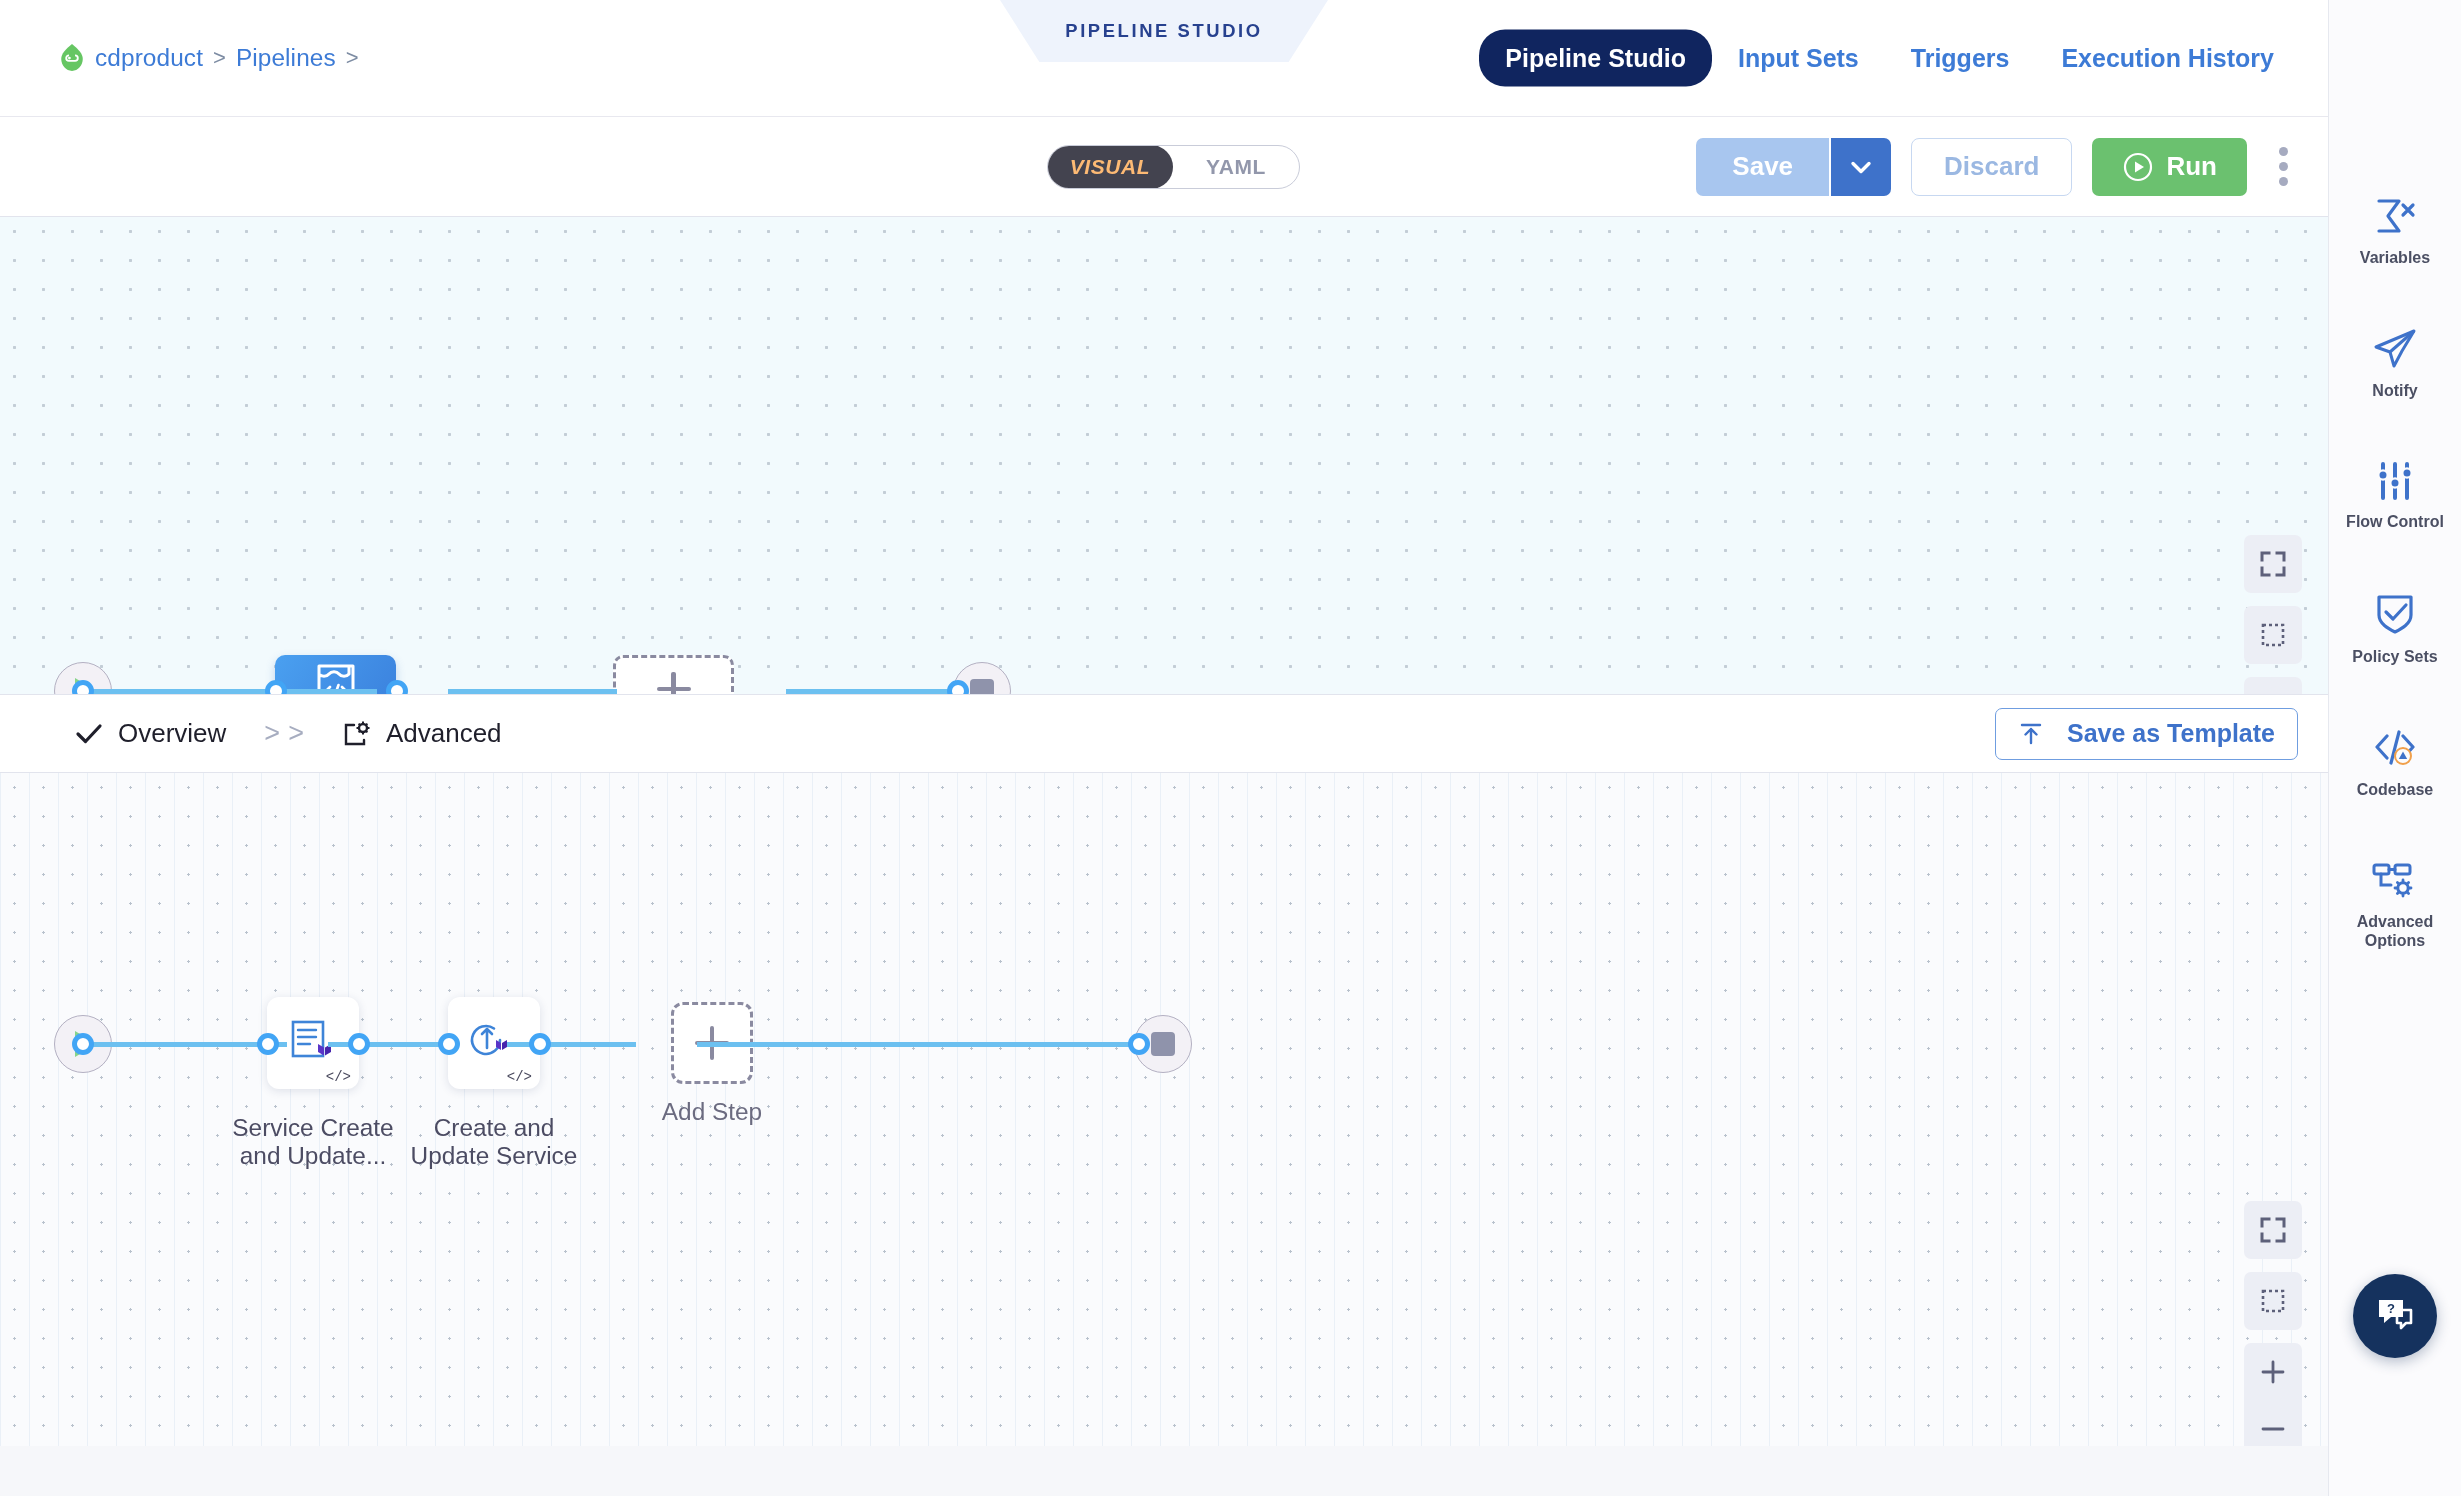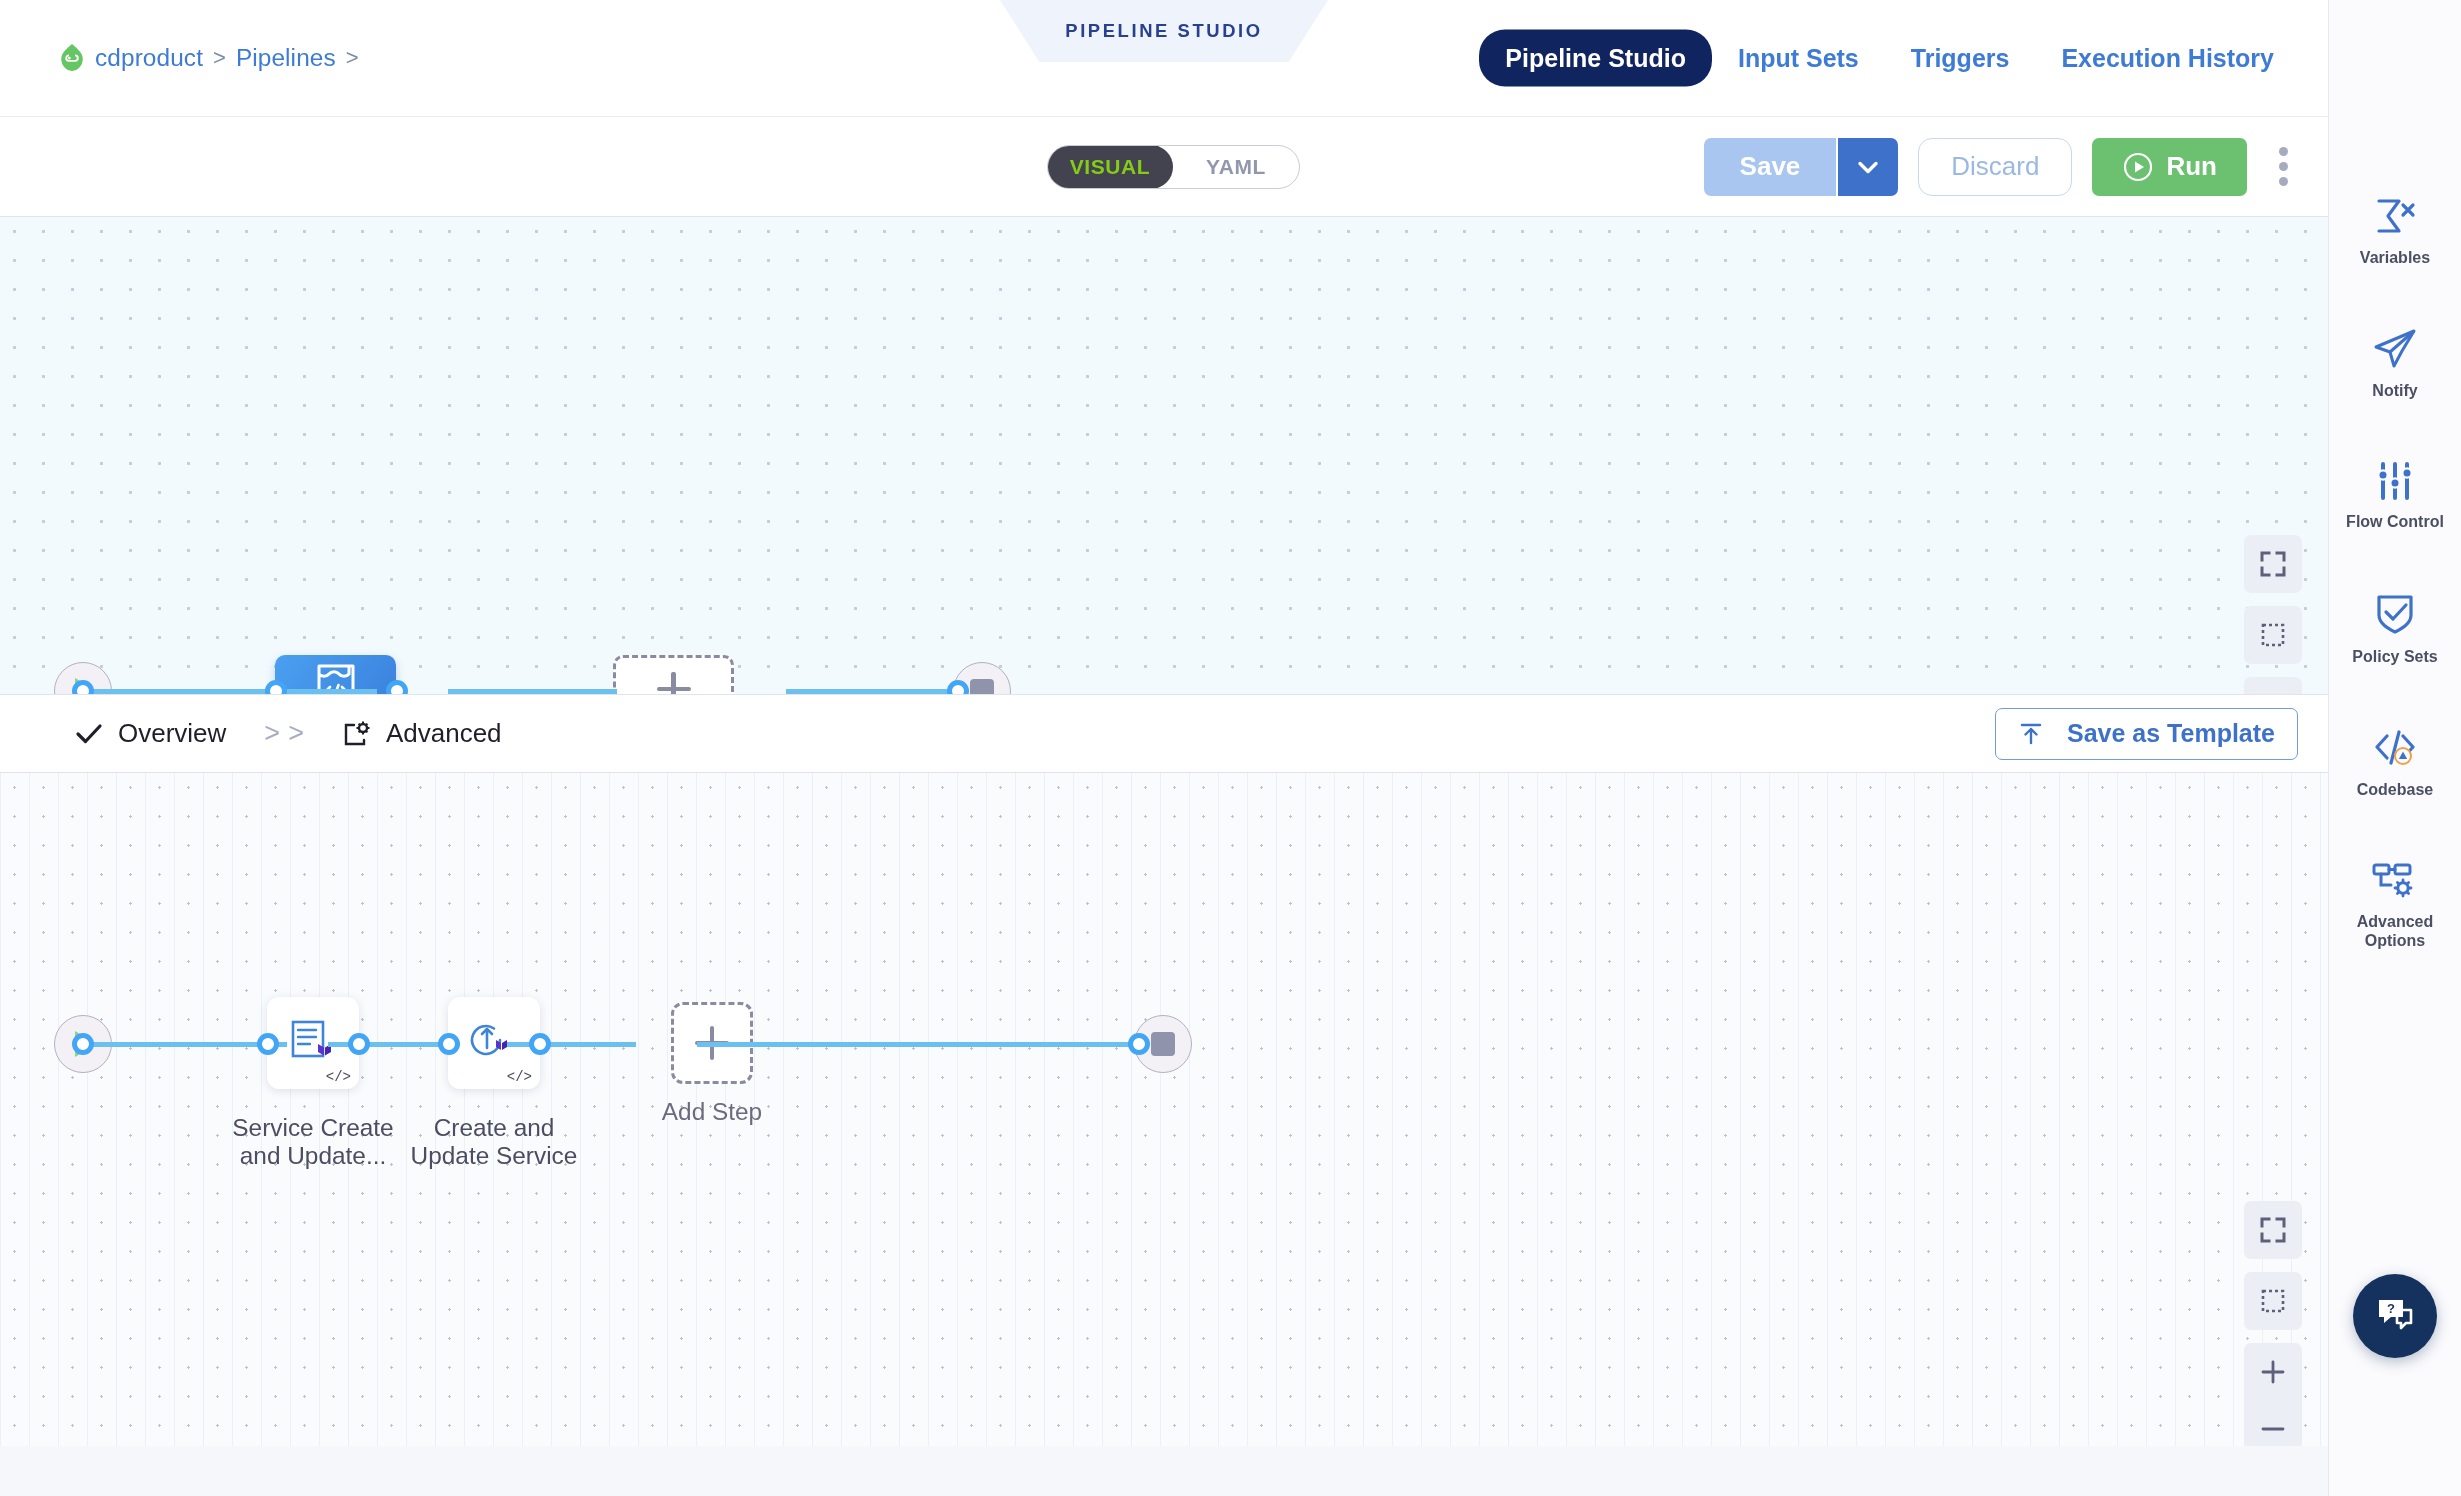--- a/index.html
+++ b/index.html
@@ -50,30 +50,30 @@
   .title-text { font-size: 34px; font-weight: bold; color: #22222e; letter-spacing: -0.3px; }
   .title-ic { width: 26px; height: 30px; opacity: .75; }
   .title-ic.pencil { opacity: .5; }
 
   .toggle {
     position: absolute; left: 1047px; top: 50%; transform: translateY(-50%);
     width: 253px; height: 44px; border: 1.5px solid #c9ccd9; border-radius: 24px;
     display: flex; align-items: center; background: #fff; overflow: hidden;
   }
   .toggle div { flex: 1; text-align: center; font-size: 21px; font-weight: bold; letter-spacing: 0.6px; line-height: 44px; cursor: pointer; }
-  .toggle .on { background: #43434f; color: #84cc16; border-radius: 24px; height: 44px; margin: -1px 0 -1px -1px; }
+  .toggle .on { background: #43434f; color: #fdba74; border-radius: 24px; height: 44px; margin: -1px 0 -1px -1px; font-style: italic; }
   .toggle .off { color: #9297ab; }
 
   .actions { position: absolute; right: 28px; top: 50%; transform: translateY(-50%); display: flex; align-items: center; gap: 20px; }
   .save-group { display: flex; height: 58px; border-radius: 7px; overflow: hidden; }
   .save-btn { background: #a8c6ef; color: #fff; font-size: 26px; font-weight: bold; padding: 0 36px; display: flex; align-items: center; cursor: pointer; }
   .save-caret { background: #3e72ca; width: 62px; display: flex; align-items: center; justify-content: center; cursor: pointer; border-left: 2px solid #fff; }
   .discard-btn {
-    height: 58px; border: 1.6px solid #c7d8f1; border-radius: 14px; background: #fff;
-    color: #9bb8e2; font-size: 26px; font-weight: normal; padding: 0 32px; display: flex; align-items: center; cursor: pointer;
+    height: 58px; border: 1.6px solid #c7d8f1; border-radius: 8px; background: #fff;
+    color: #9bb8e2; font-size: 26px; font-weight: bold; padding: 0 32px; display: flex; align-items: center; cursor: pointer;
   }
   .run-btn {
     height: 58px; background: #6bc16f; border-radius: 7px; color: #fff; font-size: 26px; font-weight: bold;
     padding: 0 30px; display: flex; align-items: center; gap: 12px; cursor: pointer;
   }
   .kebab { display: flex; flex-direction: column; gap: 6px; padding: 8px 12px; cursor: pointer; }
   .kebab i { width: 9px; height: 9px; border-radius: 50%; background: #a6abc0; display: block; }
 
   
   .stage-canvas {

